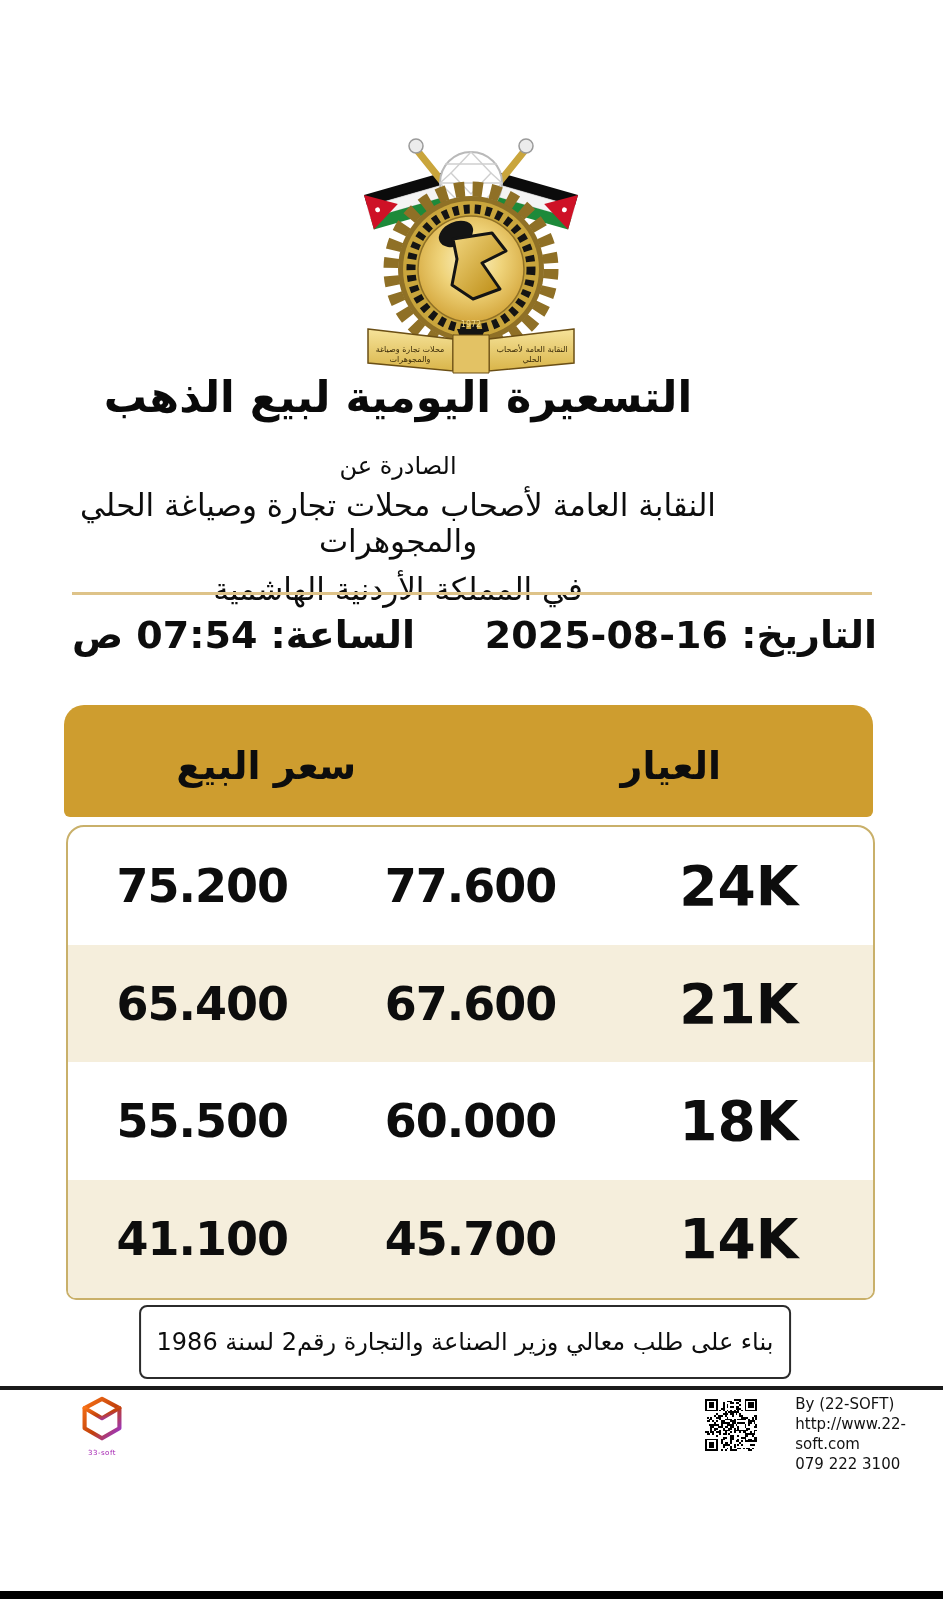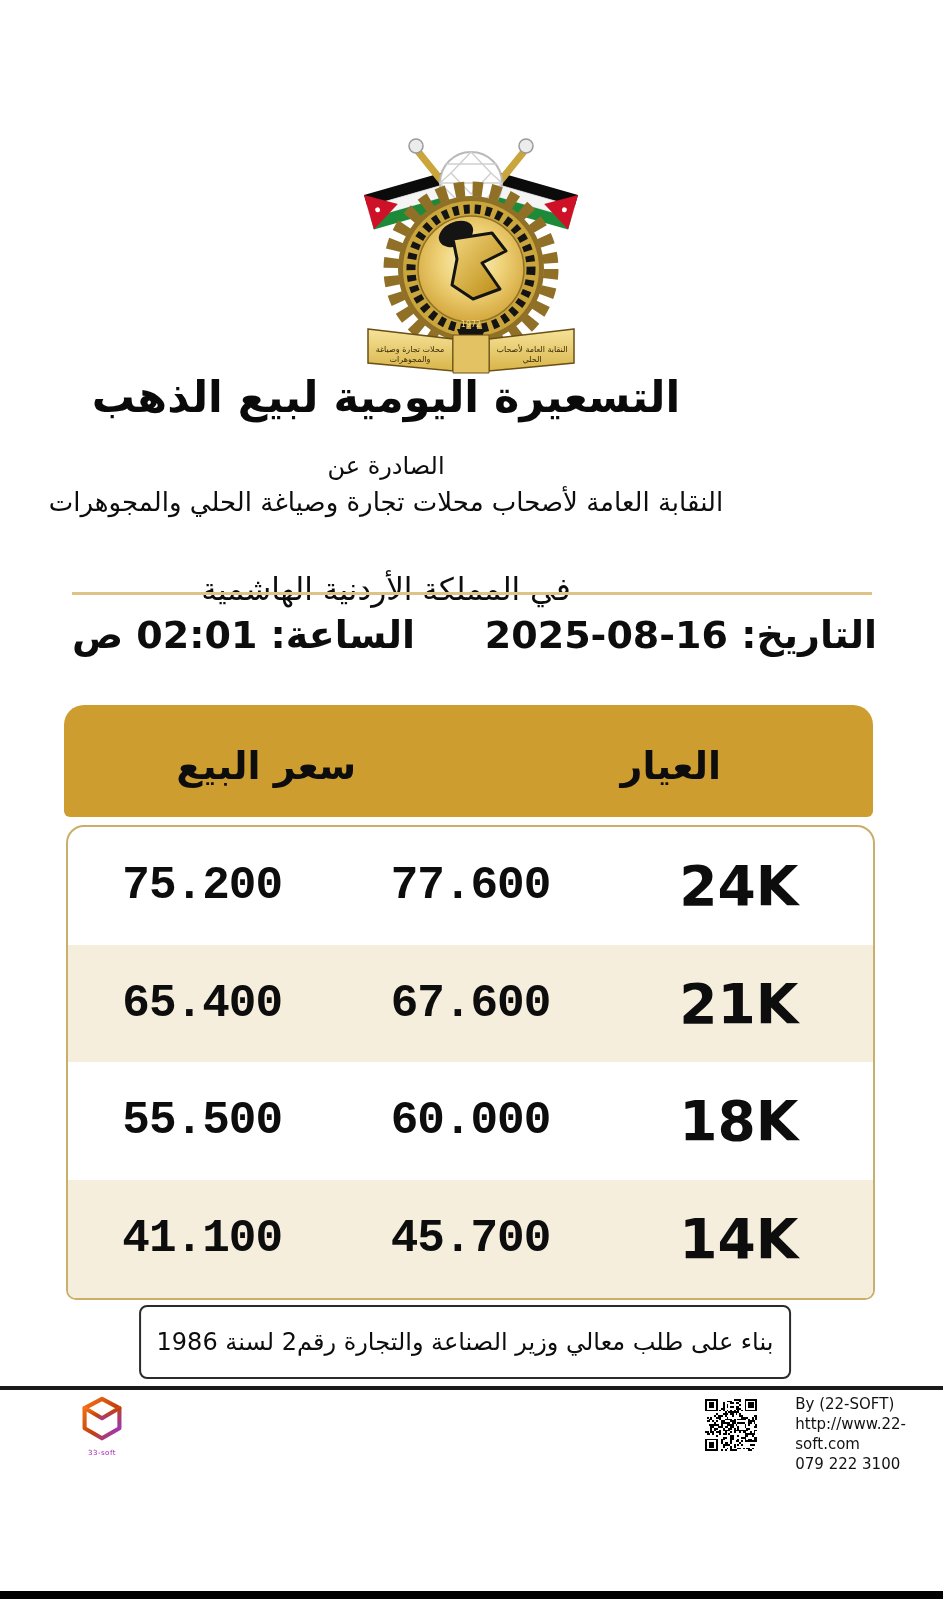--- a/index.html
+++ b/index.html
@@ -1,42 +1,42 @@
 <!DOCTYPE html>
 <html lang="ar"><head>
 <meta charset="utf-8">
 <style>
   html,body{margin:0;padding:0;background:#fff;}
   .page{position:relative;width:943px;height:1599px;background:#ffffff;overflow:hidden;
         font-family:"DejaVu Sans","Liberation Sans",sans-serif;color:#0d0d0d;}
-  .c{position:absolute;left:0;width:772px;text-align:center;}
+  .c{position:absolute;left:12px;width:772px;text-align:center;}
   
   .emblem{position:absolute;top:133px;left:352px;width:238px;height:242px;}
   
   .title{top:372px;font-size:43px;font-weight:700;color:#0a0a0a;}
   .issued1{top:452px;font-size:24px;}
-  .issued2{top:487px;font-size:26px;}
+  .issued2{top:487px;font-size:31px;}
   .issued3{top:528px;font-size:31px;margin-top:43px;}
   .gold-rule{position:absolute;top:592px;left:72px;width:800px;height:3px;background:#DEC389;}
   
   .datetime{position:absolute;top:613px;left:66px;width:811px;direction:rtl;
             display:flex;justify-content:space-between;font-size:38px;font-weight:700;}
   .datetime .pair{white-space:nowrap;}
   .datetime .left{margin-left:6px;}
   
   .thead{position:absolute;top:705px;left:64px;width:809px;height:112px;background:#CE9D2F;
          border-radius:20px 20px 6px 6px;display:flex;direction:rtl;align-items:center;
          font-size:38px;font-weight:700;color:#0d0d0d;}
   .thead .col{flex:1;text-align:center;padding-top:10px;}
   .tbody{position:absolute;top:825px;left:66px;width:809px;height:475px;box-sizing:border-box;
          border:2px solid #C9B06A;border-radius:18px 18px 10px 10px;overflow:hidden;background:#fff;}
   .trow{height:117.7px;display:flex;direction:rtl;align-items:center;}
   .trow.alt{background:#F5EEDC;}
   .trow .col{flex:1;text-align:center;font-weight:700;}
-  .trow .num{font-size:46px;letter-spacing:-1px;font-family:Liberation Mono, monospace;}
+  .trow .num{font-size:46px;letter-spacing:-1px;}
   .trow .karat{font-size:55px;}
   
   .note-box{position:absolute;top:1305px;left:50%;transform:translateX(-51%);
             border:2px solid #2b2b2b;border-radius:8px;padding:21px 16px;font-size:24px;
             direction:rtl;white-space:nowrap;background:#fff;}
   .divider{position:absolute;top:1386px;left:0;width:943px;height:4px;background:#1a1a1a;}
   .bottom-bar{position:absolute;top:1591px;left:0;width:943px;height:8px;background:#000;}
   
   .credits{position:absolute;top:1394px;left:705px;display:flex;align-items:flex-start;gap:28px;}
   .qr{width:62px;height:62px;background:#fff;}
@@ -132,21 +132,21 @@
   <div class="c issued3" dir="rtl">في المملكة الأردنية الهاشمية</div>
   <div class="gold-rule"></div>
 
   <div class="datetime">
     <div class="pair">
       <span>التاريخ:</span>
       <span>16-08-2025</span>
     </div>
     <div class="pair left">
       <span>الساعة:</span>
-      <span>02:01 ص</span>
+      <span>07:54 ص</span>
     </div>
   </div>
 
   <div class="thead">
     <div class="col">العيار</div>
     <div class="col">سعر البيع</div>
   </div>
 
   <div class="tbody">
     <div class="trow">

